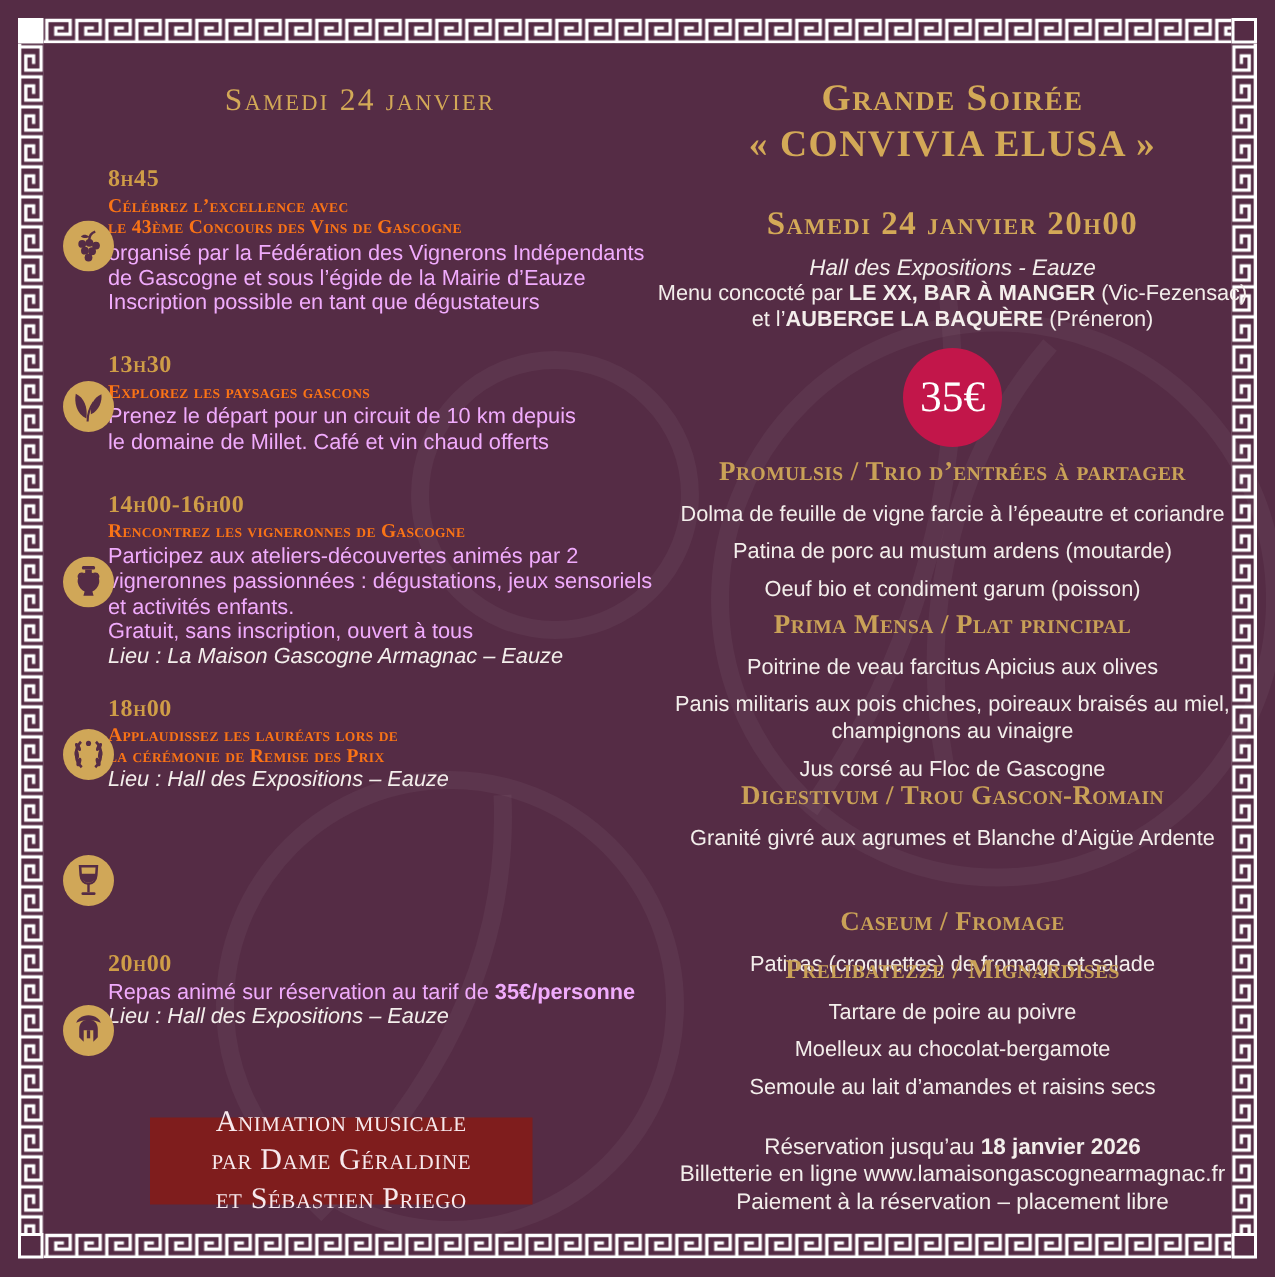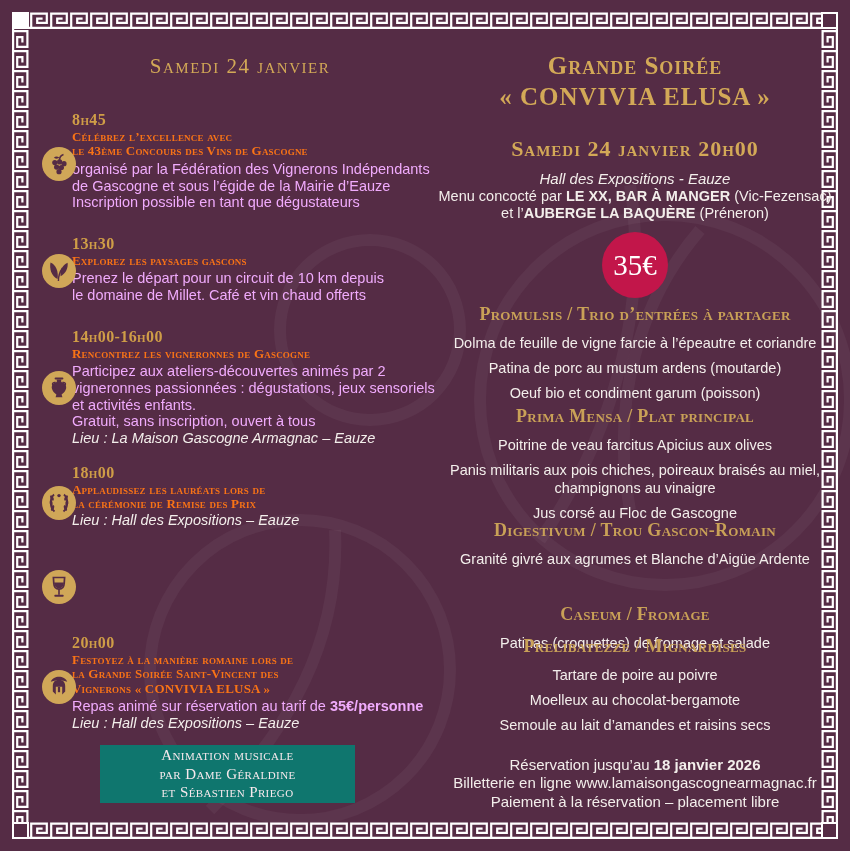--- a/index.html
+++ b/index.html
@@ -41,23 +41,23 @@
     font-family:"Liberation Serif",serif;font-variant:small-caps;font-weight:bold;
     font-size:13px;color:#f97316;letter-spacing:.2px;line-height:1.12;margin-top:1px;
   }
   .ev-body{font-size:14.5px;line-height:1.15;margin-top:2px;color:#f0abfc;}
   .ev-lieu{font-size:14.5px;line-height:1.15;font-style:italic;color:#f3eeeb;}
   .bold{font-weight:bold;}
   .ev1 .ev-icon{top:35px;} .ev2 .ev-icon{top:18px;} .ev3 .ev-icon{top:42px;}
   .ev4 .ev-icon{top:21px;} .ev5 .ev-icon{top:18px;} .ev6 .ev-icon{top:35px;}
   .music-banner{
     position:absolute;left:100px;top:745px;width:255px;height:58px;
-    background:#0f766e;text-align:center;
+    background:#7f1d1d;text-align:center;
     font-family:"Liberation Serif",serif;font-variant:small-caps;
-    font-size:15px;line-height:1.26;color:#f7e9ed;letter-spacing:.4px;
+    font-size:20px;line-height:1.26;color:#f7e9ed;letter-spacing:.4px;
     display:flex;align-items:center;justify-content:center;
   }
   
   .right-col{position:absolute;left:432px;top:0;width:406px;text-align:center;}
   .main-title{
     position:absolute;left:0;top:50px;width:406px;
     font-family:"Liberation Serif",serif;font-variant:small-caps;font-weight:bold;
     font-size:25px;line-height:1.25;letter-spacing:1px;color:#d3a957;
   }
   .datetime{
@@ -230,23 +230,20 @@
       <svg class="ev-icon icon-svg" width="34" height="34" viewBox="0 0 34 34">
         <circle cx="17" cy="17" r="17" fill="#d0a758"></circle>
         <g fill="#552c45">
           <path d="M8.8 11.8 C11.2 5.2 22.8 5.2 25.2 11.8 C20.8 9.6 13.2 9.6 8.8 11.8 Z"></path>
           <path d="M10.8 21.5 V16 C10.8 11.8 13.5 9.8 17 9.8 C20.5 9.8 23.2 11.8 23.2 16 V21.5 L20.2 24.5 V16.8 H13.8 V24.5 Z"></path>
           <rect x="15.9" y="16.8" width="2.2" height="5.4"></rect>
         </g>
       </svg>
       <div class="ev-text">
         <div class="ev-time">20h00</div>
-        <div class="ev-title ml">Festoyez à la manière romaine lors de
-la Grande Soirée Saint-Vincent des
-Vignerons « CONVIVIA ELUSA »</div>
         <div class="ev-body"><span>Repas animé sur réservation au tarif de </span><span class="bold">35€/personne</span></div>
         <div class="ev-lieu">Lieu : Hall des Expositions – Eauze</div>
       </div>
     </div>
   </div>
 
   <div class="music-banner">
     <div class="ml">Animation musicale
 par Dame Géraldine
 et Sébastien Priego</div>

